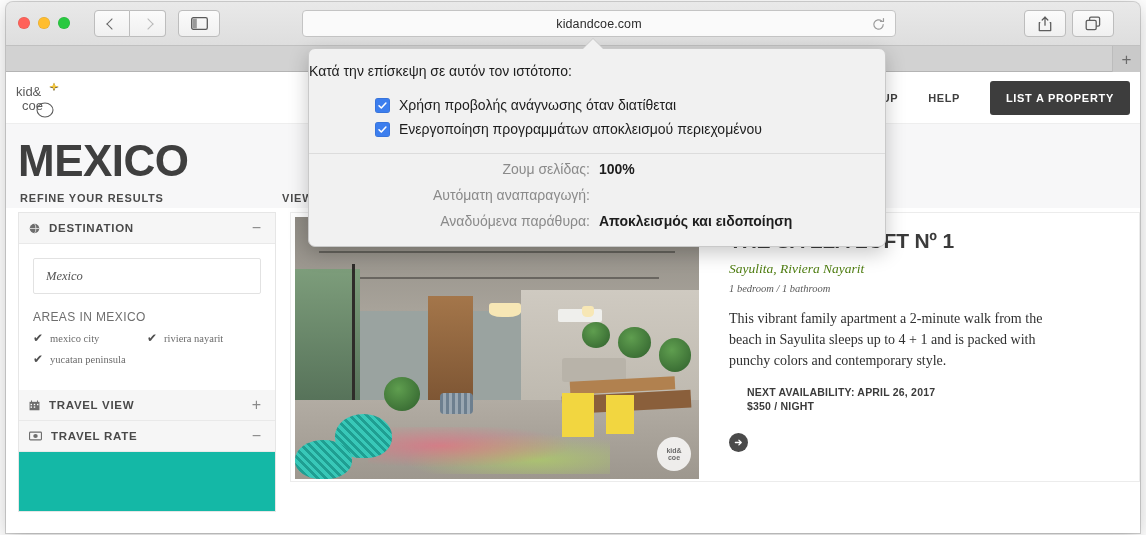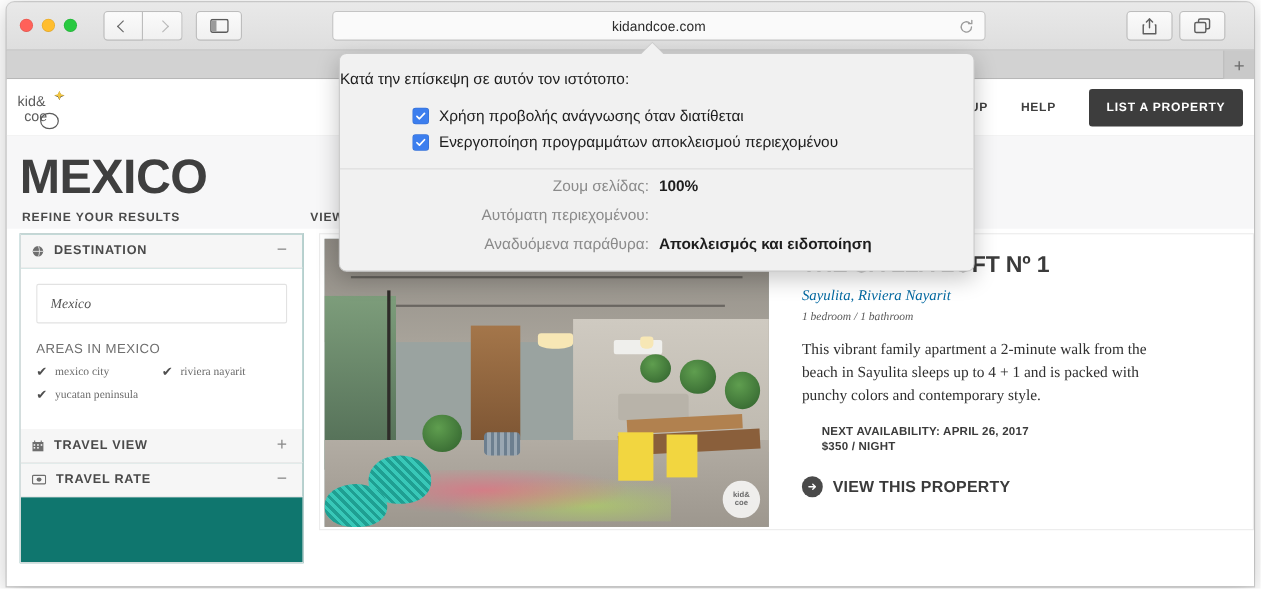--- a/index.html
+++ b/index.html
@@ -104,21 +104,21 @@
     position:absolute; left: 276px; top: 68px;
     font-size: 11px; letter-spacing: .8px; color:#4a4a4a; font-weight:600;
     white-space: nowrap;
   }
 
   .content { position:relative; display:flex; background:#fff; height: 325px; }
 
   
   .sidebar {
     width: 258px; margin-left: 12px; margin-top: 4px;
-    border: 1px solid #e6e6e6; background:#0f766e;
+    border: 1px solid #e6e6e6; background:#14b8a6;
     height: 300px;
   }
   .panel-head {
     display:flex; align-items:center; justify-content:space-between;
     background:#f6f6f6; border-bottom:1px solid #e9e9e9;
     padding: 9px 14px 9px 10px;
   }
   .panel-head .ph-left { display:flex; align-items:center; gap: 9px; }
   .panel-head .ph-title {
     font-size: 11.5px; letter-spacing: .7px; color:#4a4a4a; font-weight:600;
@@ -152,21 +152,21 @@
     width: 404px; height: 262px; margin: 4px; position:relative;
     overflow:hidden; background:#9aa3a0;
   }
   .card-info { flex:1; padding: 16px 16px 0 4px; position:relative; }
   .card-title {
     font-size: 21px; font-weight: 800; color:#3b3b3b; letter-spacing:-.2px;
     white-space: nowrap;
   }
   .card-loc {
     margin-top: 8px; font-family:"Liberation Serif", serif; font-style:italic;
-    font-size: 13.5px; color:#0369a1;
+    font-size: 13.5px; color:#4d7c0f;
   }
   .card-rooms {
     margin-top: 6px; font-family:"Liberation Serif", serif; font-style:italic;
     font-size: 10.5px; color:#5a5a5a;
   }
   .card-desc {
     margin-top: 14px; font-family:"Liberation Serif", serif;
     font-size: 14px; line-height: 1.5; color:#2f2f2f; max-width: 345px;
   }
   .card-meta {
@@ -440,21 +440,20 @@
               <div class="card-rooms">1 bedroom / 1 bathroom</div>
               <div class="card-desc">This vibrant family apartment a 2-minute walk from the beach in Sayulita sleeps up to 4 + 1 and is packed with punchy colors and contemporary style.</div>
               <div class="card-meta">NEXT AVAILABILITY: APRIL 26, 2017</div>
               <div class="card-meta" style="margin-top:0">$350 / NIGHT</div>
               <div class="view-prop">
                 <span class="arrow-circle">
                   <svg width="11" height="11" viewBox="0 0 12 12">
                     <path d="M2.6 6h6.2M6.4 3.4L9 6l-2.6 2.6" stroke="#fff" stroke-width="1.4" fill="none" stroke-linecap="round" stroke-linejoin="round"></path>
                   </svg>
                 </span>
-                <span>VIEW THIS PROPERTY</span>
               </div>
             </div>
           </div>
         </div>
 
       </div>
     </div>
   </div>
 
   <div class="pop-arrow"></div>
@@ -479,20 +478,20 @@
       <span>Ενεργοποίηση προγραμμάτων αποκλεισμού περιεχομένου</span>
     </div>
 
     <div class="pop-sep"></div>
 
     <div class="pop-row">
       <span class="pr-label">Ζουμ σελίδας:</span>
       <span class="pr-value">100%</span>
     </div>
     <div class="pop-row">
-      <span class="pr-label">Αυτόματη περιεχομένου:</span>
+      <span class="pr-label">Αυτόματη αναπαραγωγή:</span>
     </div>
     <div class="pop-row">
       <span class="pr-label">Αναδυόμενα παράθυρα:</span>
       <span class="pr-value">Αποκλεισμός και ειδοποίηση</span>
     </div>
   </div>
 </div>
 
 </body></html>

